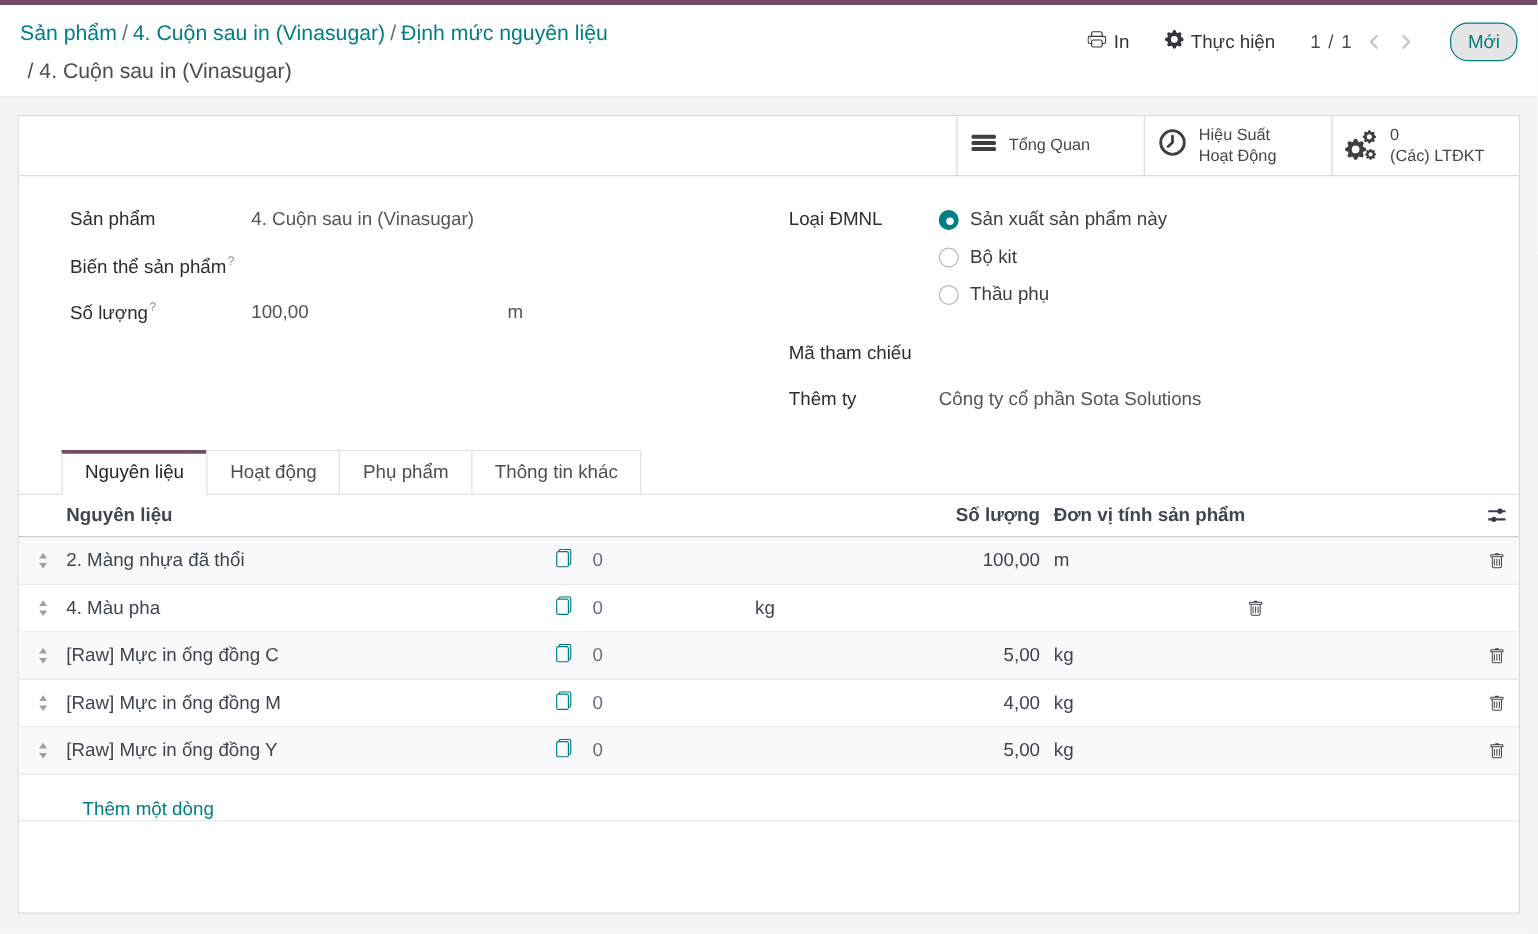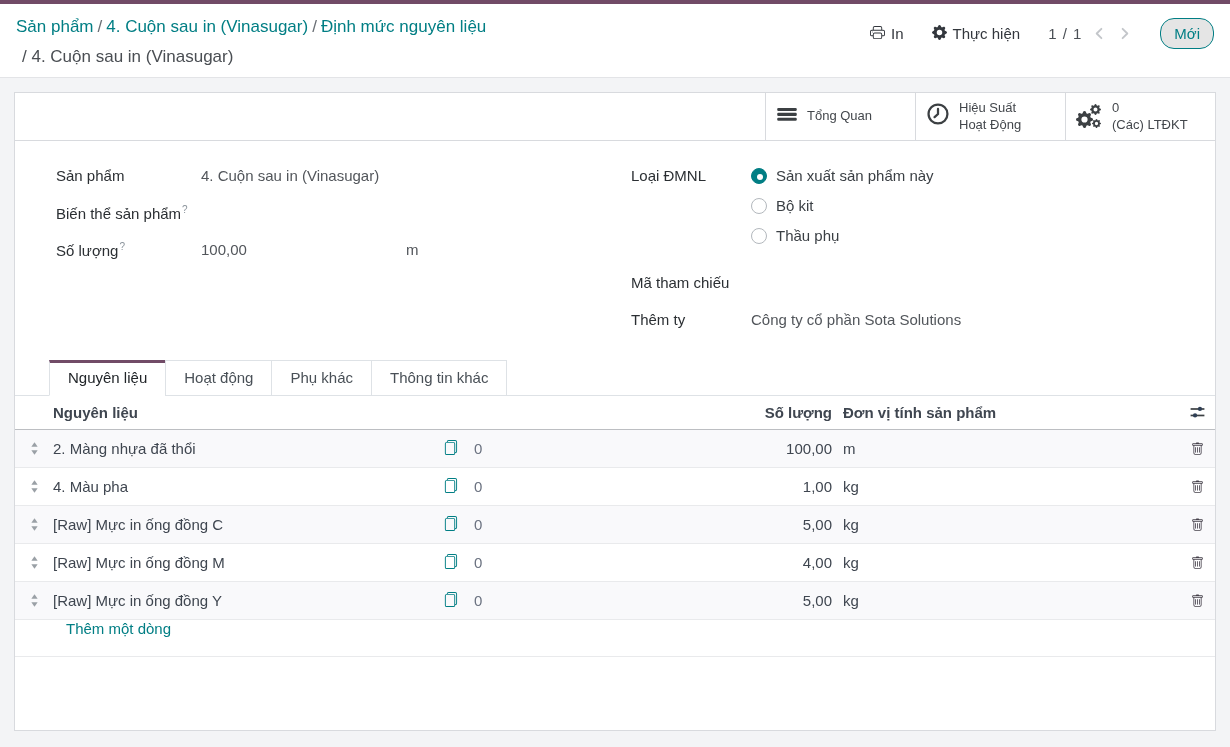--- a/index.html
+++ b/index.html
@@ -93,21 +93,21 @@
   .trow.header { height:34px; border-bottom:1px solid #bcbec2; font-weight:700; color:#2b2f33; }
   .trow.striped { background:#f9f9fb; }
   .cell-handle { display:flex; justify-content:center; cursor:grab; }
   .cell-name { color:#3f4650; padding-right:8px; overflow:hidden; white-space:nowrap; }
   .cell-badge { display:flex; align-items:center; gap:16px; }
   .cell-badge .count { color:#6b7280; }
   .cell-qty { text-align:right; color:#3f4650; padding-right:0; }
   .cell-uom { padding-left:11px; color:#3f4650; }
   .cell-trash { display:flex; justify-content:center; cursor:pointer; }
   .cell-optional { display:flex; justify-content:center; cursor:pointer; }
-  .add-line-row { height:37px; display:flex; align-items:flex-start; padding-left:51px; border-bottom:1px solid #e9eaec; }
+  .add-line-row { height:37px; display:flex; align-items:flex-end; padding-left:51px; border-bottom:1px solid #e9eaec; }
   .add-line-row a { color:#017e84; cursor:pointer; }
 </style>
 </head>
 <body>
 
 <div class="navbar-strip"></div>
 
 <div class="control-panel">
   <div class="breadcrumb">
     <div>
@@ -230,21 +230,21 @@
         <div class="field-row company-row">
           <span class="field-label">Thêm ty</span>
           <span class="field-value">Công ty cổ phần Sota Solutions</span>
         </div>
       </div>
     </div>
 
     <div class="tab-bar">
       <div class="tab active">Nguyên liệu</div>
       <div class="tab">Hoạt động</div>
-      <div class="tab">Phụ khác</div>
+      <div class="tab">Phụ phẩm</div>
       <div class="tab">Thông tin khác</div>
     </div>
 
     <div class="ctable">
       <div class="trow header">
         <div class="cell-handle"></div>
         <div class="cell-name">Nguyên liệu</div>
         <div class="cell-badge"></div>
         <div class="cell-qty">Số lượng</div>
         <div class="cell-uom">Đơn vị tính sản phẩm</div>
@@ -289,21 +289,20 @@
               <path d="M5 15 1.5 10h7z"></path>
             </svg>
           </div>
         <div class="cell-name">4. Màu pha</div>
         <div class="cell-badge">
             <span><svg width="15" height="15" viewBox="0 0 16 16" fill="#017e84">
                 <path d="M13 0H6a2 2 0 0 0-2 2 2 2 0 0 0-2 2v10a2 2 0 0 0 2 2h7a2 2 0 0 0 2-2 2 2 0 0 0 2-2V2a2 2 0 0 0-2-2zm0 13V4a2 2 0 0 0-2-2H5a1 1 0 0 1 1-1h7a1 1 0 0 1 1 1v10a1 1 0 0 1-1 1zM3 4a1 1 0 0 1 1-1h7a1 1 0 0 1 1 1v10a1 1 0 0 1-1 1H4a1 1 0 0 1-1-1V4z"></path>
               </svg></span>
             <span class="count">0</span>
           </div>
-        <div class="cell-qty">1,00</div>
         <div class="cell-uom">kg</div>
         <div class="cell-trash">
             <svg width="13" height="14" viewBox="0 0 16 16" fill="#46414b">
               <path d="M5.5 5.5A.5.5 0 0 1 6 6v6a.5.5 0 0 1-1 0V6a.5.5 0 0 1 .5-.5zm2.5 0a.5.5 0 0 1 .5.5v6a.5.5 0 0 1-1 0V6a.5.5 0 0 1 .5-.5zm3 .5a.5.5 0 0 0-1 0v6a.5.5 0 0 0 1 0V6z"></path>
               <path d="M14.5 3a1 1 0 0 1-1 1H13v9a2 2 0 0 1-2 2H5a2 2 0 0 1-2-2V4h-.5a1 1 0 0 1-1-1V2a1 1 0 0 1 1-1H6a1 1 0 0 1 1-1h2a1 1 0 0 1 1 1h3.5a1 1 0 0 1 1 1v1zM4.118 4 4 4.059V13a1 1 0 0 0 1 1h6a1 1 0 0 0 1-1V4.059L11.882 4H4.118zM2.5 3h11V2h-11v1z"></path>
             </svg>
           </div>
       </div>
 
       <div class="trow striped">

